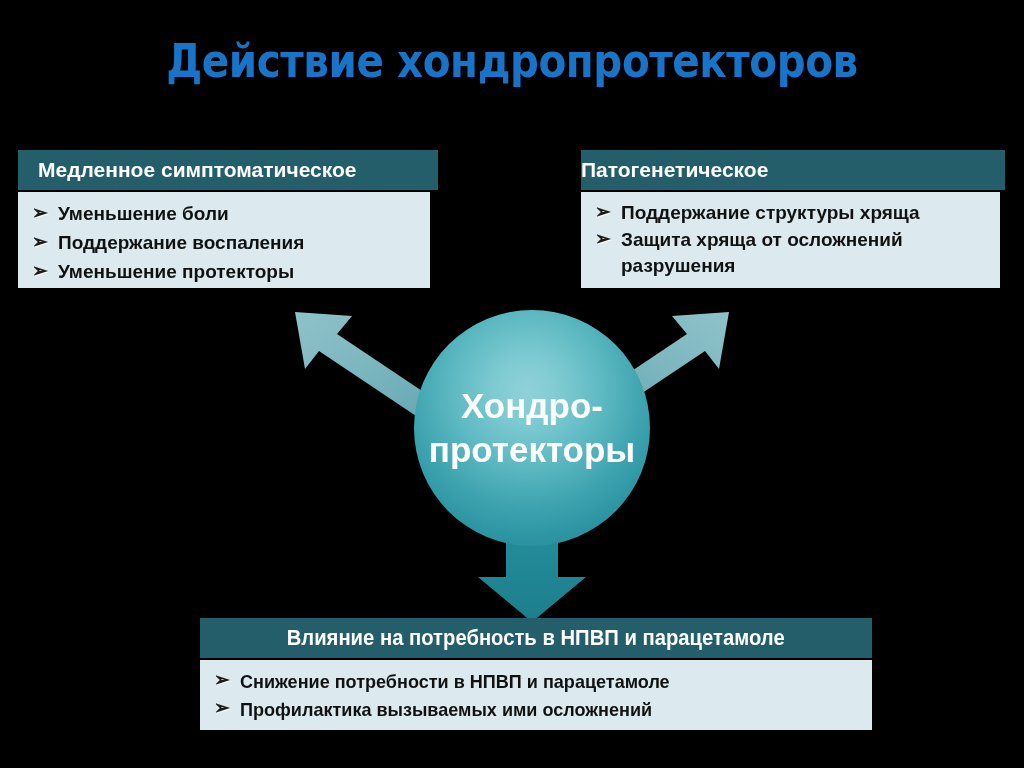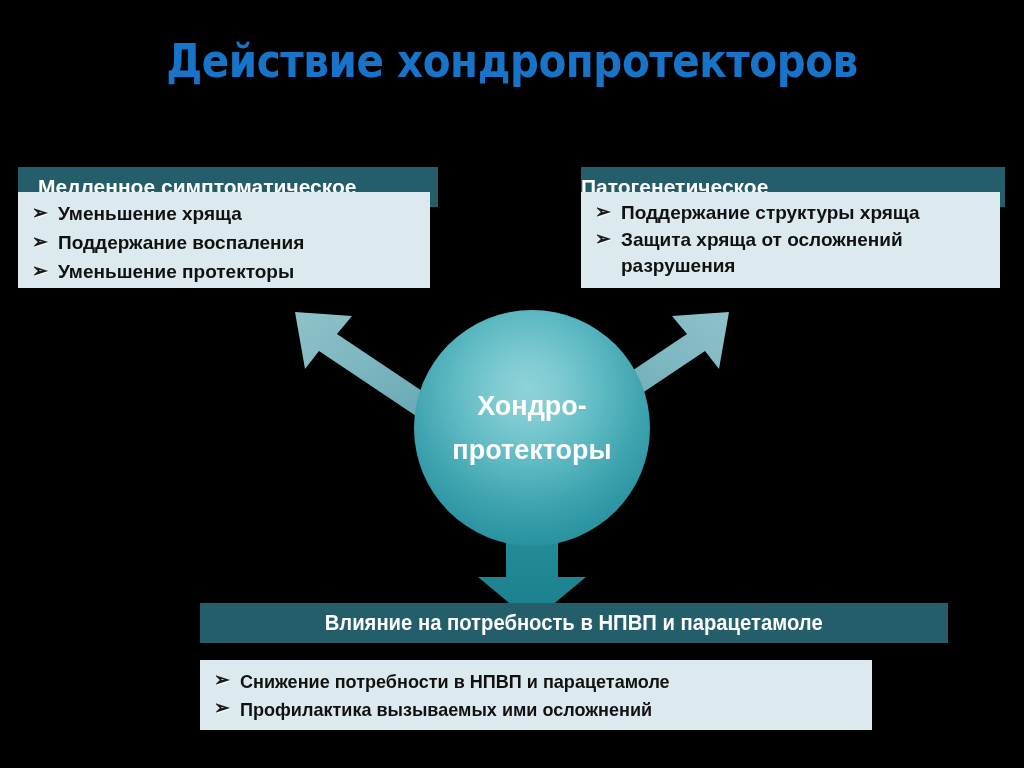--- a/index.html
+++ b/index.html
@@ -40,21 +40,20 @@
 
   
   .card-header {
     position: absolute;
     background: #255E6B;
     color: #ffffff;
     font-weight: bold;
     display: flex;
     align-items: center;
     box-sizing: border-box;
-    margin-top: 17px;
   }
   .card-body {
     position: absolute;
     background: #DCEAEF;
     box-sizing: border-box;
     padding: 8px 0 8px 0;
   }
   .bullet-row {
     display: flex;
     align-items: flex-start;
@@ -121,22 +120,22 @@
   }
   #right-body .bullet-mark {
     width: 26px;
     font-size: 19px;
     padding-top: 2px;
   }
 
   
   #bottom-header {
     left: 200px;
-    top: 586px;
-    width: 748px;
+    top: 618px;
+    width: 672px;
     height: 40px;
     font-size: 22px;
     justify-content: center;
   }
   #bottom-header .hdr-text {
     transform: scaleX(0.92);
     transform-origin: 50% 50%;
     white-space: nowrap;
   }
   #bottom-body {
@@ -188,21 +187,21 @@
                 #27909E 80%,
                 #1B8593 100%);
     display: flex;
     align-items: center;
     justify-content: center;
     text-align: center;
   }
   #center-label {
     color: #ffffff;
     font-weight: bold;
-    font-size: 27px;
+    font-size: 35px;
     line-height: 44px;
     letter-spacing: 0px;
     white-space: pre-line;
   }
 </style>
 </head>
 <body>
 
 <div id="slide">
 
@@ -264,21 +263,21 @@
     <div id="center-label">Хондро-
 протекторы</div>
   </div>
 
   <div id="left-header" class="card-header">
     <span class="hdr-text">Медленное симптоматическое</span>
   </div>
   <div id="left-body" class="card-body">
     <div class="bullet-row">
       <span class="bullet-mark">➢</span>
-      <span class="bullet-text">Уменьшение хряща</span>
+      <span class="bullet-text">Уменьшение боли</span>
     </div>
     <div class="bullet-row">
       <span class="bullet-mark">➢</span>
       <span class="bullet-text">Поддержание воспаления</span>
     </div>
     <div class="bullet-row">
       <span class="bullet-mark">➢</span>
       <span class="bullet-text">Уменьшение протекторы</span>
     </div>
   </div>

